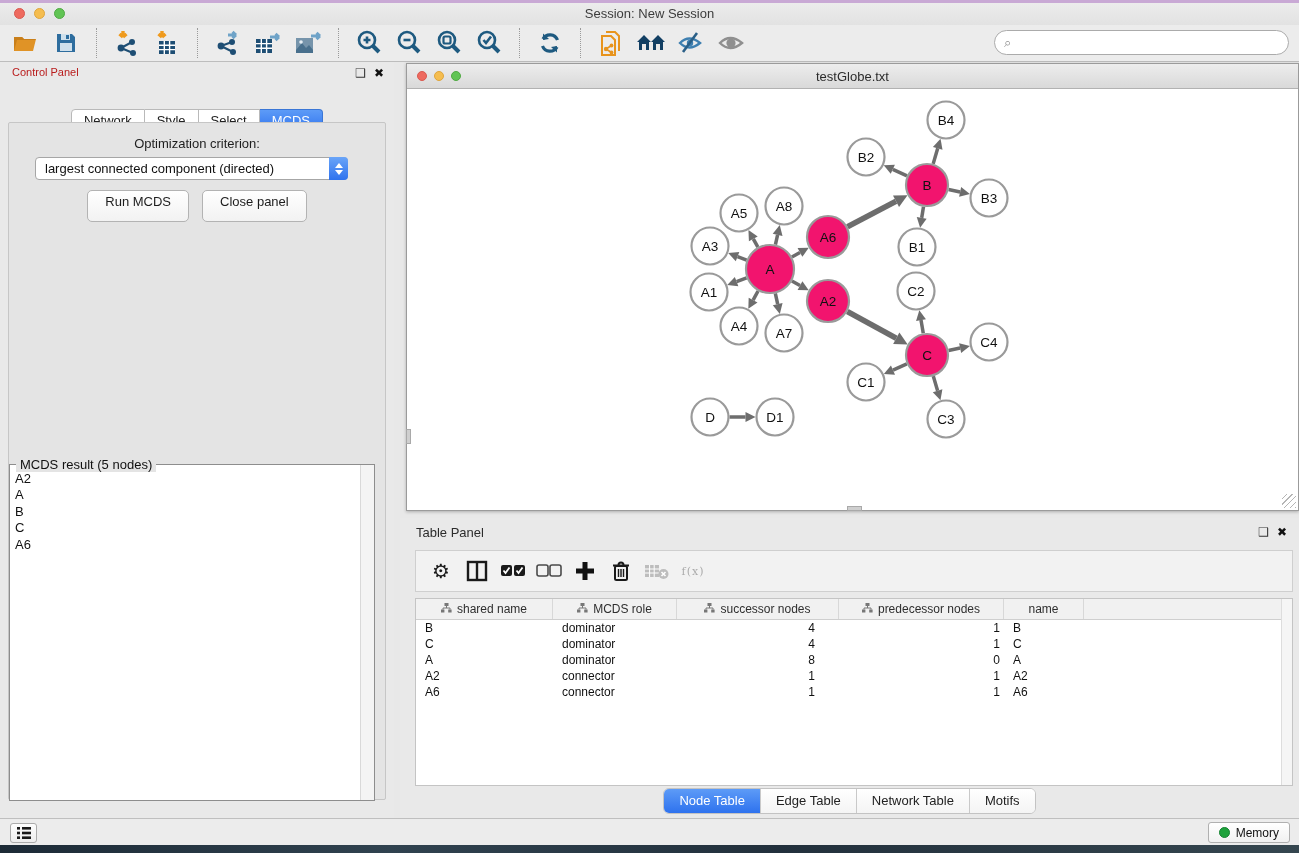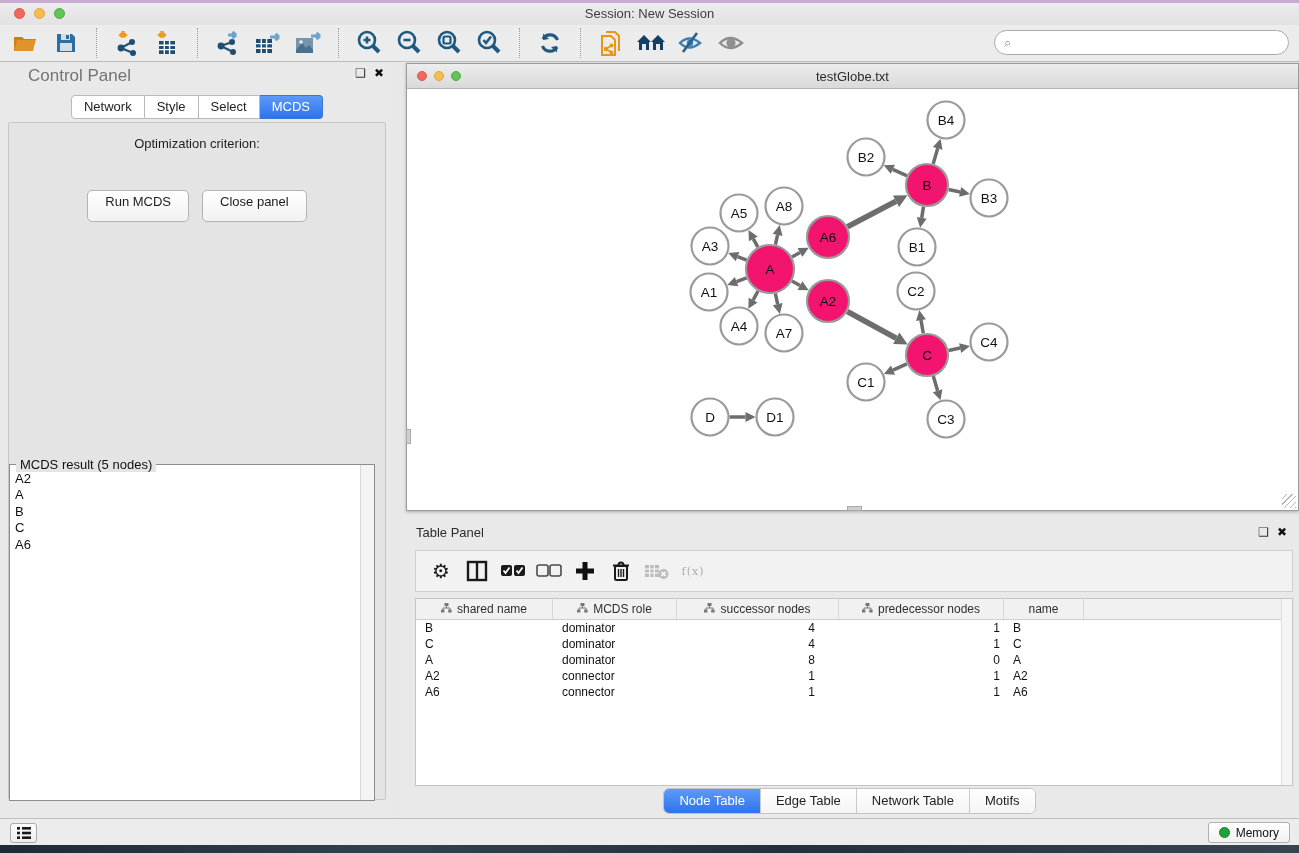--- a/index.html
+++ b/index.html
@@ -22,25 +22,25 @@
   .tgroup { display:flex; align-items:center; padding:0 6px; }
   .tsep { width:1px; height:30px; border-left:1px dotted #9a9a9a; margin:0 4px; }
   .ticon { width:40px; height:32px; display:flex; align-items:center; justify-content:center; cursor:default; }
   .search-wrap { position:absolute; right:10px; top:5px; }
   .search-box { width:295px; height:25px; border:1px solid #ababab; border-radius:13px; background:#fff; display:flex; align-items:center; padding-left:9px; }
   .search-box .mag { color:#8a8a8a; font-size:13px; }
   .search-box input { border:none; outline:none; flex:1; font-size:12px; background:transparent; padding:0 8px 0 4px; }
 
   
   .control-panel { position:absolute; left:0; top:62px; width:394px; height:756px; background:#e9e9e9; }
-  .panel-title { position:absolute; left:28px; top:4px; font-size:17px; color:#737373; }
+  .panel-title { position:absolute; left:12px; top:4px; font-size:11px; color:#b91c1c; }
   .panel-btns { position:absolute; right:10px; top:4px; display:flex; gap:8px; font-size:12px; color:#222; }
   .float-glyph { font-size:12px; color:#333; }
   .close-glyph { font-size:12px; font-weight:bold; color:#111; }
-  .cp-tabs { position:absolute; left:0; top:33px; width:100%; display:flex; justify-content:center; }
+  .cp-tabs { position:absolute; left:0; top:47px; width:100%; display:flex; justify-content:center;text-decoration:underline; }
   .cp-tab { font-size:13px; padding:3px 12px 4px; background:#fff; border:1px solid #b9b9b9; border-left:none; color:#222; }
   .cp-tab:first-child { border-left:1px solid #b9b9b9; border-radius:4px 0 0 4px; }
   .cp-tab:last-child { border-radius:0 4px 4px 0; }
   .cp-tab.active { background:linear-gradient(#5d9bf7,#2e72ee); color:#fff; border-color:#3a76d6; }
   .cp-body { position:absolute; left:8px; top:60px; width:378px; height:678px; background:#e4e4e4; border:1px solid #c6c6c6; border-radius:2px; }
   .opt-label { position:absolute; width:100%; text-align:center; top:74px; font-size:13px; color:#1e1e1e; }
   .criterion { position:absolute; left:35px; top:95px; width:313px; height:23px; background:#fff; border:1px solid #a6a6a6; border-radius:4px; display:flex; align-items:center; }
   .criterion .val { flex:1; font-size:13px; color:#111; padding-left:9px; white-space:nowrap; overflow:hidden; }
   .stepper { width:19px; height:23px; margin-right:-1px; border-radius:0 4px 4px 0; background:linear-gradient(#6aa5f8,#2e72ee); display:flex; flex-direction:column; align-items:center; justify-content:center; gap:2px; }
   .stepper .tri { width:0; height:0; border-left:4px solid transparent; border-right:4px solid transparent; }
@@ -276,20 +276,27 @@
       <span class="close-glyph">✖</span>
     </div>
     <div class="cp-tabs" id="cp-tabs">
         <div class="cp-tab">Network</div>
         <div class="cp-tab">Style</div>
         <div class="cp-tab">Select</div>
         <div class="cp-tab active">MCDS</div>
       </div>
     <div class="cp-body"></div>
     <div class="opt-label">Optimization criterion:</div>
+    <div class="criterion">
+      <span class="val">largest connected component (directed)</span>
+      <span class="stepper">
+          <span class="tri up"></span>
+          <span class="tri down"></span>
+        </span>
+    </div>
     <div class="cp-buttons">
       <button class="mac-btn">Run MCDS</button>
       <button class="mac-btn">Close panel</button>
     </div>
     <div class="result-box">
       <div class="result-legend">MCDS result (5 nodes)</div>
       <div class="result-list" id="result-list">
           <div>A2</div>
           <div>A</div>
           <div>B</div>

